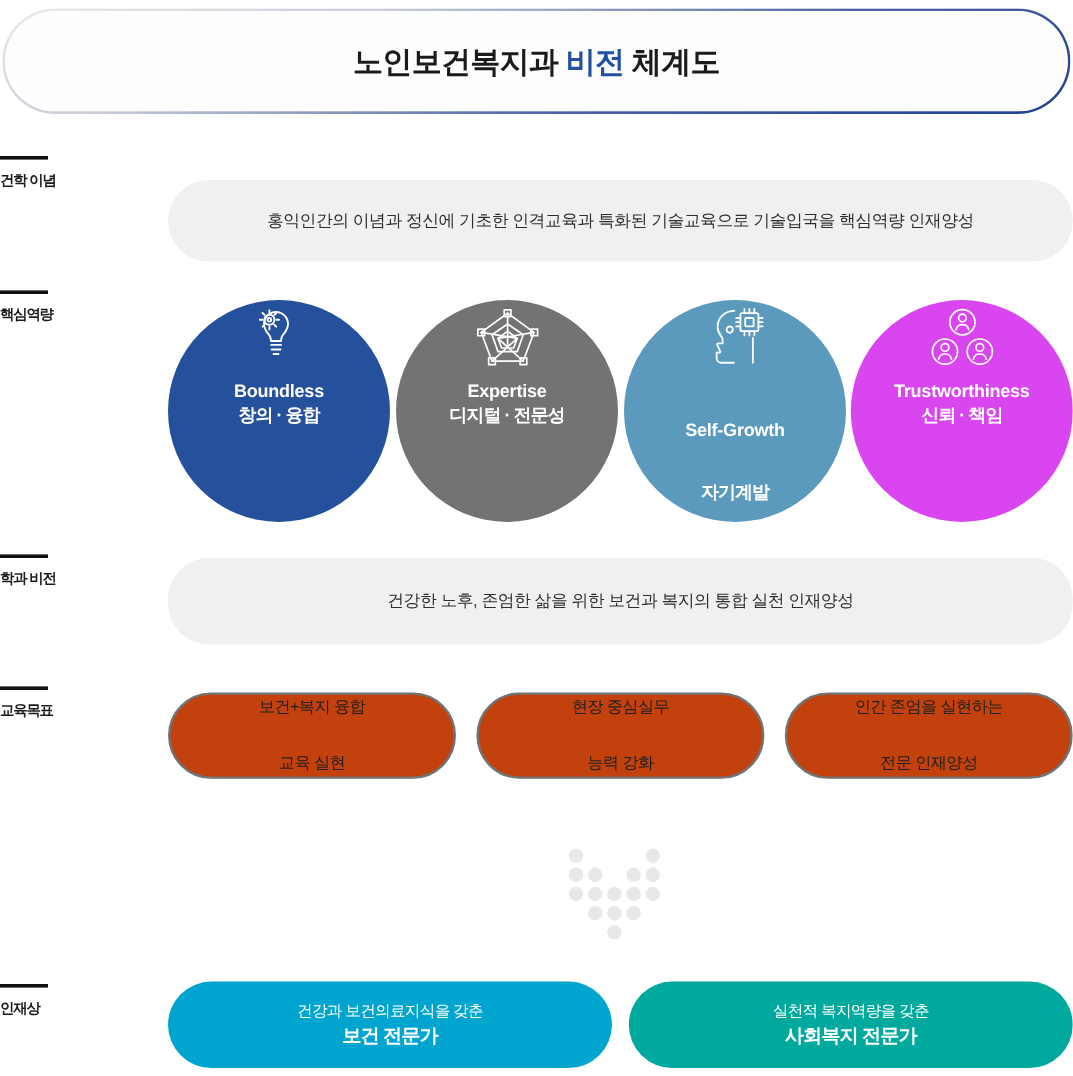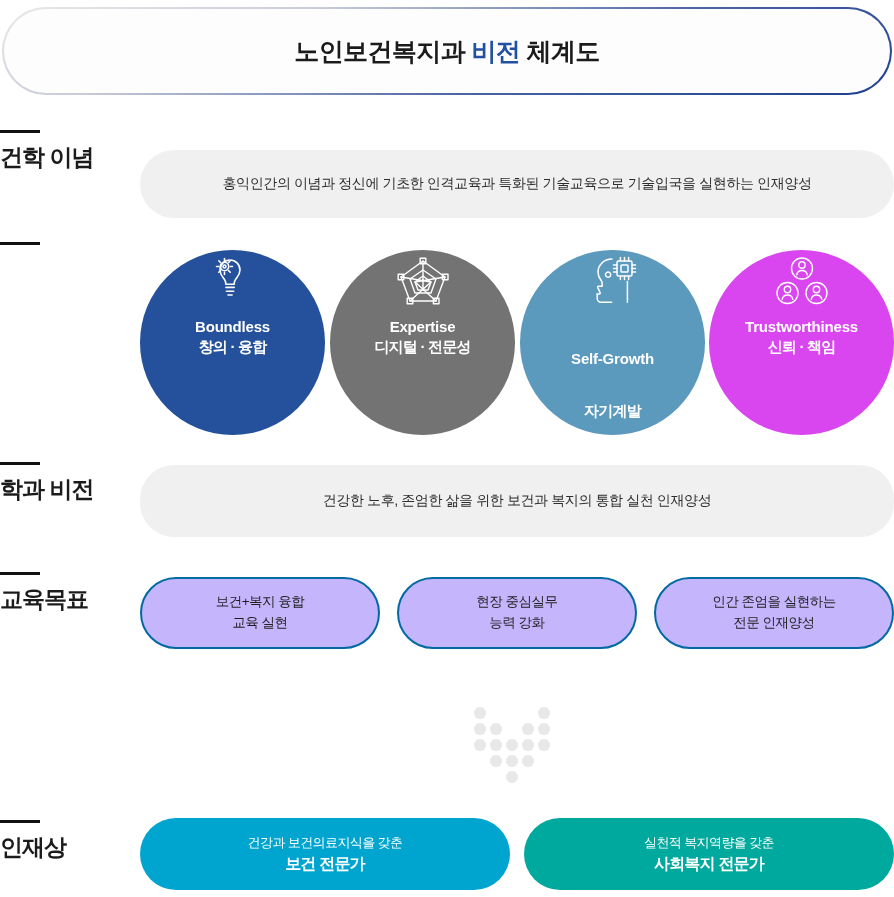--- a/index.html
+++ b/index.html
@@ -53,21 +53,21 @@
     left: 0px;
     width: 140px;
   }
   .sec-label .bar {
     width: 40px;
     height: 3px;
     background: #111111;
     margin-bottom: 9px;
   }
   .sec-label .txt {
-    font-size: 23px;
+    font-size: 12px;
     font-weight: bold;
     color: #1b1b1b;
     letter-spacing: -1px;
     white-space: nowrap;
   }
 
   
   .gray-banner {
     position: absolute;
     left: 140px;
@@ -125,27 +125,27 @@
     left: 140px;
     top: 577px;
     width: 754px;
     height: 72px;
   }
   .goal-pill {
     position: absolute;
     top: 0;
     width: 240px;
     height: 72px;
-    border: 2px solid #0369a1;
+    border: 2px solid #737373;
     border-radius: 36px;
-    background: #c4b5fd;
+    background: #c2410c;
     display: flex;
     flex-direction: column;
     align-items: center;
-    justify-content: center;
+    justify-content: space-between;
     text-align: center;
   }
   .goal-pill span {
     font-size: 13.5px;
     color: #1f1f1f;
     letter-spacing: -0.5px;
     line-height: 1.55;
     white-space: nowrap;
   }
 
@@ -207,25 +207,26 @@
 
   <div class="title-box">
     <div class="title-text"><span>노인보건복지과 </span><span class="accent" style="color: rgb(35, 81, 162);">비전</span><span> 체계도</span></div>
   </div>
 
   <div class="sec-label" style="top:130px;">
     <div class="bar"></div>
     <div class="txt">건학 이념</div>
   </div>
   <div class="gray-banner" style="top:150px; height:68px;">
-    <div class="btxt">홍익인간의 이념과 정신에 기초한 인격교육과 특화된 기술교육으로 기술입국을 실현하는 인재양성</div>
+    <div class="btxt">홍익인간의 이념과 정신에 기초한 인격교육과 특화된 기술교육으로 기술입국을 핵심역량 인재양성</div>
   </div>
 
   <div class="sec-label" style="top:242px;">
     <div class="bar"></div>
+    <div class="txt">핵심역량</div>
   </div>
 
   <div class="circles">
 
     <div class="circle" id="circle0" style="left: 0px; background: rgb(36, 80, 156);">
       <div class="ic">
         <svg width="52" height="56" viewBox="0 0 52 56" fill="none" stroke="#ffffff" stroke-width="1.6" stroke-linecap="round" stroke-linejoin="round">
           <path d="M33 18c0 5-3.2 7.4-4.6 9.6-1 1.6-1.2 3-1.2 4.6h-8.4c0-1.6-.2-3-1.2-4.6C16.2 25.4 13 23 13 18a10 10 0 0 1 20 0z"></path>
           <path d="M18.9 35.4h8.3M19.4 39.2h7.3M21 43h4.1"></path>
           <circle cx="17.5" cy="14.5" r="4.2"></circle>

